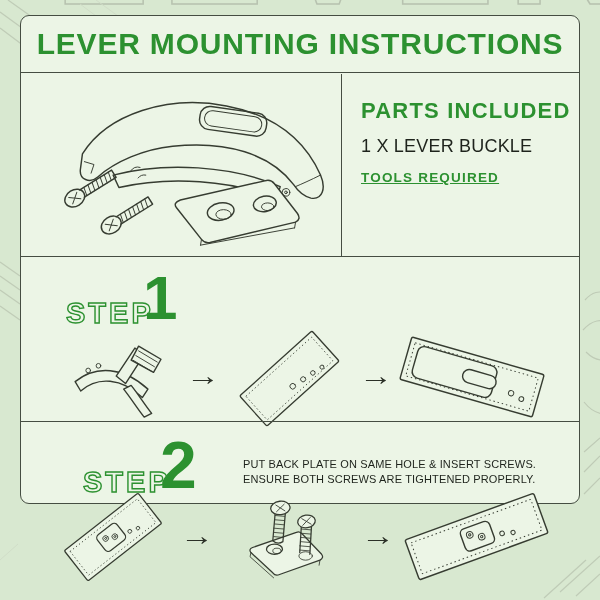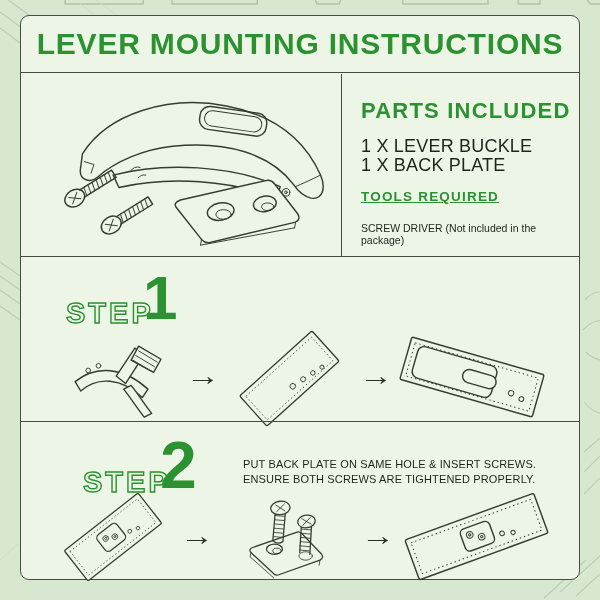--- a/index.html
+++ b/index.html
@@ -18,21 +18,21 @@
   }
   .wm-bottom{
     position:absolute;left:-42px;top:576px;z-index:0;
     font-size:178px;font-weight:800;letter-spacing:6px;
     color:var(--watermark-gray,#c8cec3);
     white-space:nowrap;user-select:none;line-height:1;
   }
   .wm-doodles{position:absolute;inset:0;z-index:0;}
   
   .panel{
-    position:absolute;left:20px;top:15px;width:560px;height:565px;
+    position:absolute;left:20px;top:15px;width:560px;height:489px;
     box-sizing:border-box;z-index:2;
     background:var(--panel-bg,#ecf5e6);
     border:1.6px solid var(--border,#454d42);
     border-radius:9px;
   }
   .hdr{
     position:absolute;top:0;left:0;right:0;height:56px;
     border-bottom:1.6px solid var(--border,#454d42);
     display:flex;align-items:center;justify-content:center;
   }
@@ -161,23 +161,21 @@
         <ellipse class="la-thin" cx="181" cy="139" rx="8" ry="5"></ellipse>
         <g transform="rotate(-10 224 128)">
             <ellipse class="la" cx="224" cy="128" rx="12" ry="8"></ellipse>
           </g>
         <ellipse class="la-thin" cx="227" cy="131" rx="6.5" ry="4"></ellipse>
       </svg>
     </div>
     <div class="parts-info">
       <div class="parts-title">PARTS INCLUDED</div>
       <div class="parts-item">1 X LEVER BUCKLE</div>
-      <div class="parts-item">1 X BACK PLATE</div>
       <div class="tools-title">TOOLS REQUIRED</div>
-      <div class="tools-note">SCREW DRIVER (Not included in the package)</div>
     </div>
   </div>
 
   <div class="step-row s1">
     <div class="step-label">STEP</div>
     <div class="step-num">1</div>
     <div class="step-illos">
       <div class="illo" style="margin-left:18px;">
         <svg width="108" height="84" viewBox="0 0 110 90">
           <path class="la-fill" d="M8,50 C30,32 60,34 86,58 L80,67 C58,46 32,44 14,60 Z"></path>

